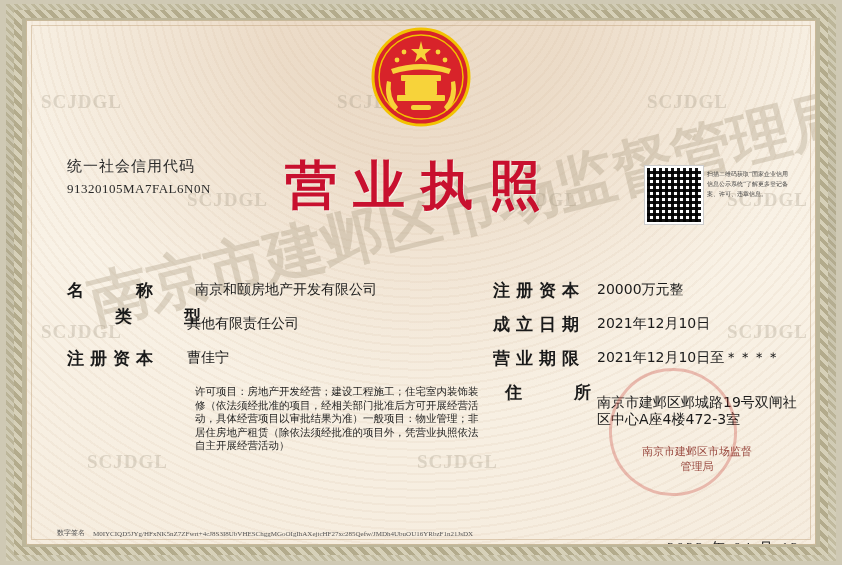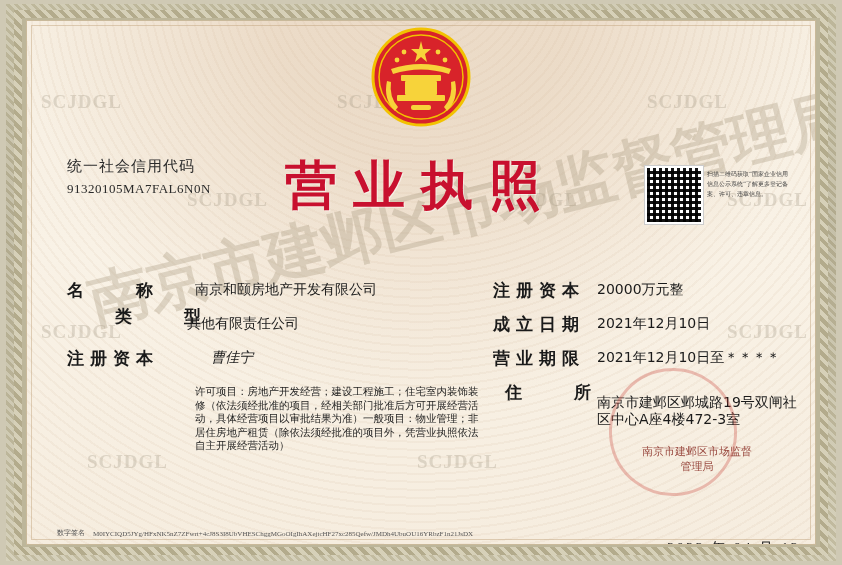--- a/index.html
+++ b/index.html
@@ -298,21 +298,21 @@
     <div class="qr-box"></div>
     <div class="qr-note">扫描二维码获取“国家企业信用信息公示系统”了解更多登记备案、许可、违章信息。</div>
 
     <div class="field-label" style="left:40px; top:258px;">名　　称</div>
     <div class="field-value" style="left:168px; top:260px;">南京和颐房地产开发有限公司</div>
 
     <div class="field-label" style="left:40px; top:284px;margin-left:48px;">类　　型</div>
     <div class="field-value" style="left:160px; top:294px;">其他有限责任公司</div>
 
     <div class="field-label" style="left:40px; top:326px;">注册资本</div>
-    <div class="field-value" style="left:184px; top:328px;font-style:italic;">曹佳宁</div>
+    <div class="field-value" style="left:160px; top:328px;">曹佳宁</div>
 
     <div class="scope-text">许可项目：房地产开发经营；建设工程施工；住宅室内装饰装修（依法须经批准的项目，经相关部门批准后方可开展经营活动，具体经营项目以审批结果为准）一般项目：物业管理；非居住房地产租赁（除依法须经批准的项目外，凭营业执照依法自主开展经营活动）</div>
 
     <div class="field-label" style="left:466px; top:258px;">注册资本</div>
     <div class="field-value" style="left:570px; top:260px;">20000万元整</div>
 
     <div class="field-label" style="left:466px; top:292px;">成立日期</div>
     <div class="field-value" style="left:570px; top:294px;">2021年12月10日</div>
 
     <div class="field-label" style="left:466px; top:326px;">营业期限</div>

